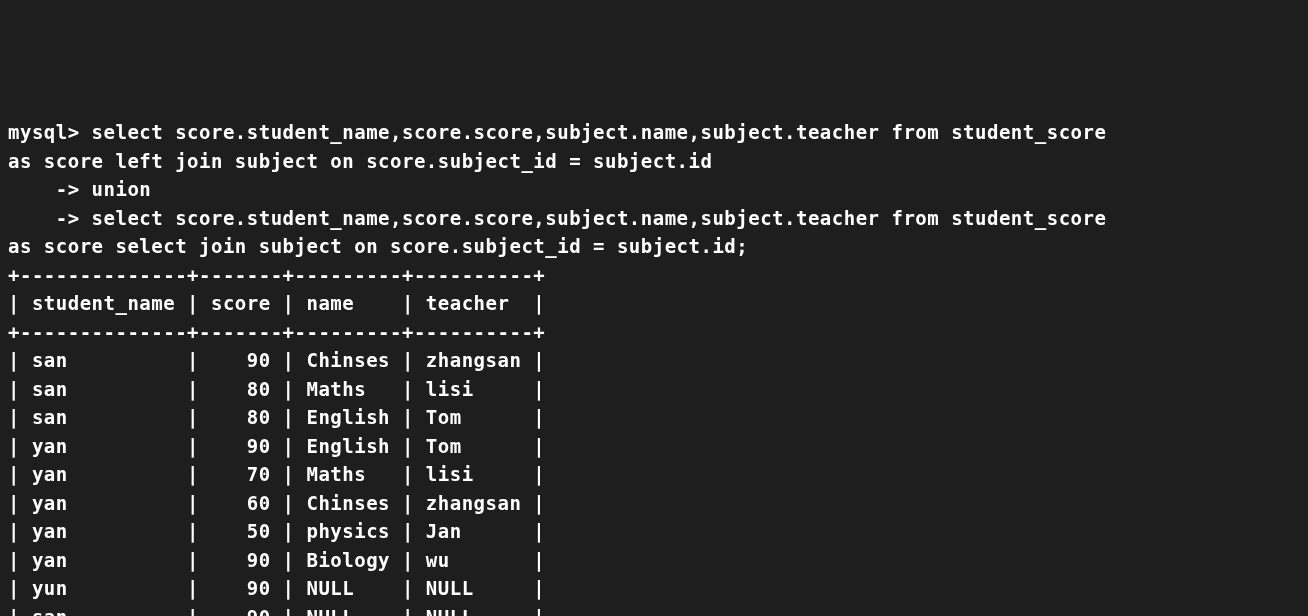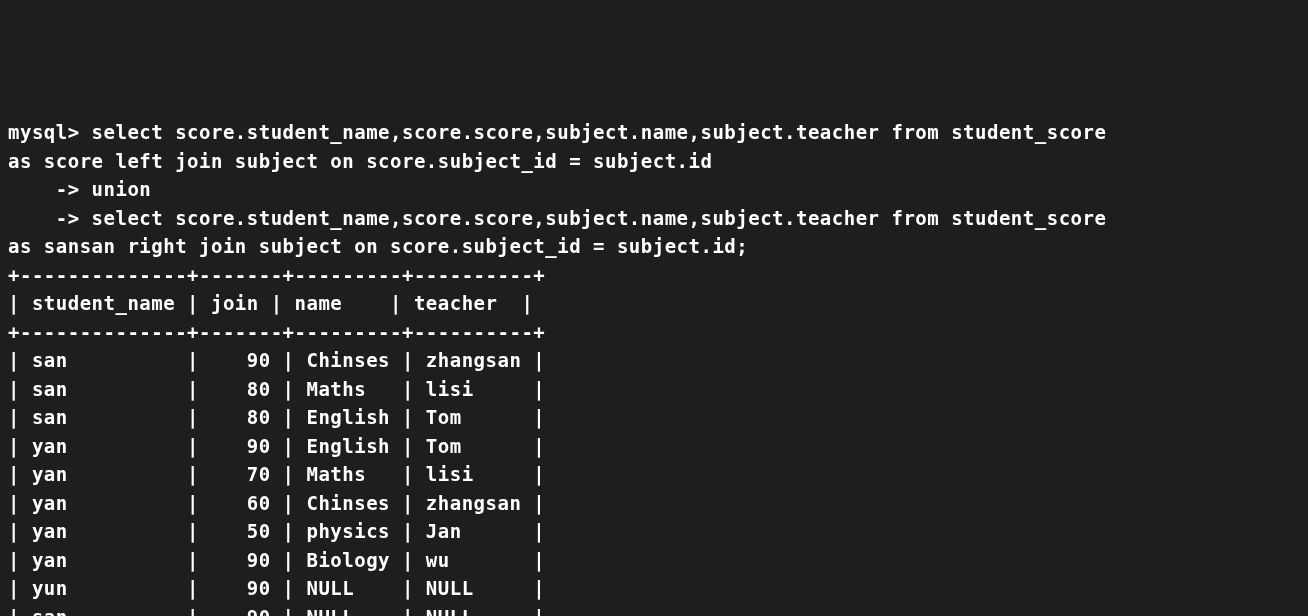--- a/index.html
+++ b/index.html
@@ -24,23 +24,23 @@
   </style>
 </head>
 <body>
 
 
 
 <div class="terminal"><span>mysql&gt; select score.student_name,score.score,subject.name,subject.teacher from student_score</span>
 <span>as score left join subject on score.subject_id = subject.id</span>
 <span>    -&gt; union</span>
 <span>    -&gt; select score.student_name,score.score,subject.name,subject.teacher from student_score</span>
-<span>as sansan right join subject on score.subject_id = subject.id;</span>
+<span>as score select join subject on score.subject_id = subject.id;</span>
 <span>+--------------+-------+---------+----------+</span>
-<span>| student_name | join | name    | teacher  |</span>
+<span>| student_name | score | name    | teacher  |</span>
 <span>+--------------+-------+---------+----------+</span>
 <span id="table-rows">| san          |    90 | Chinses | zhangsan |
 | san          |    80 | Maths   | lisi     |
 | san          |    80 | English | Tom      |
 | yan          |    90 | English | Tom      |
 | yan          |    70 | Maths   | lisi     |
 | yan          |    60 | Chinses | zhangsan |
 | yan          |    50 | physics | Jan      |
 | yan          |    90 | Biology | wu       |
 | yun          |    90 | NULL    | NULL     |

